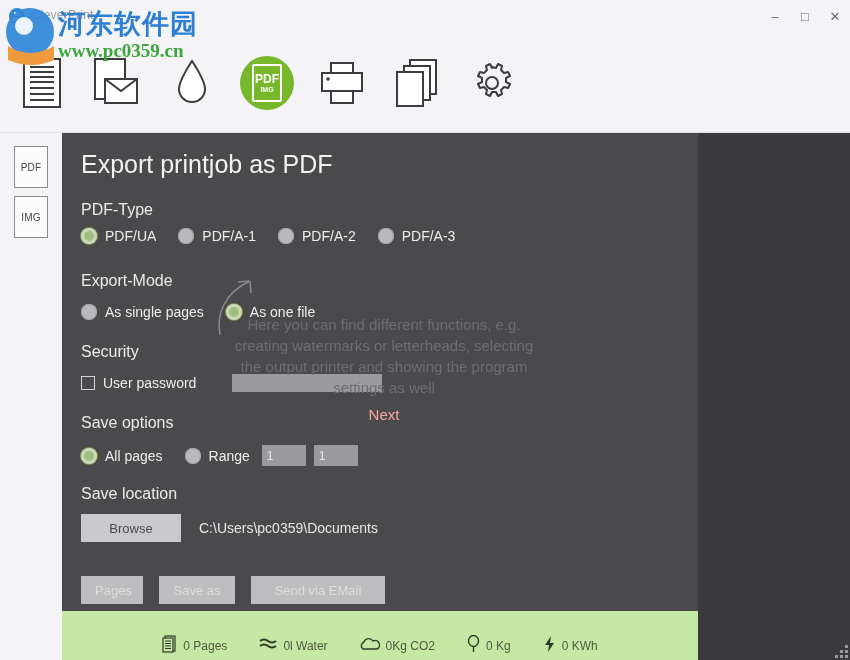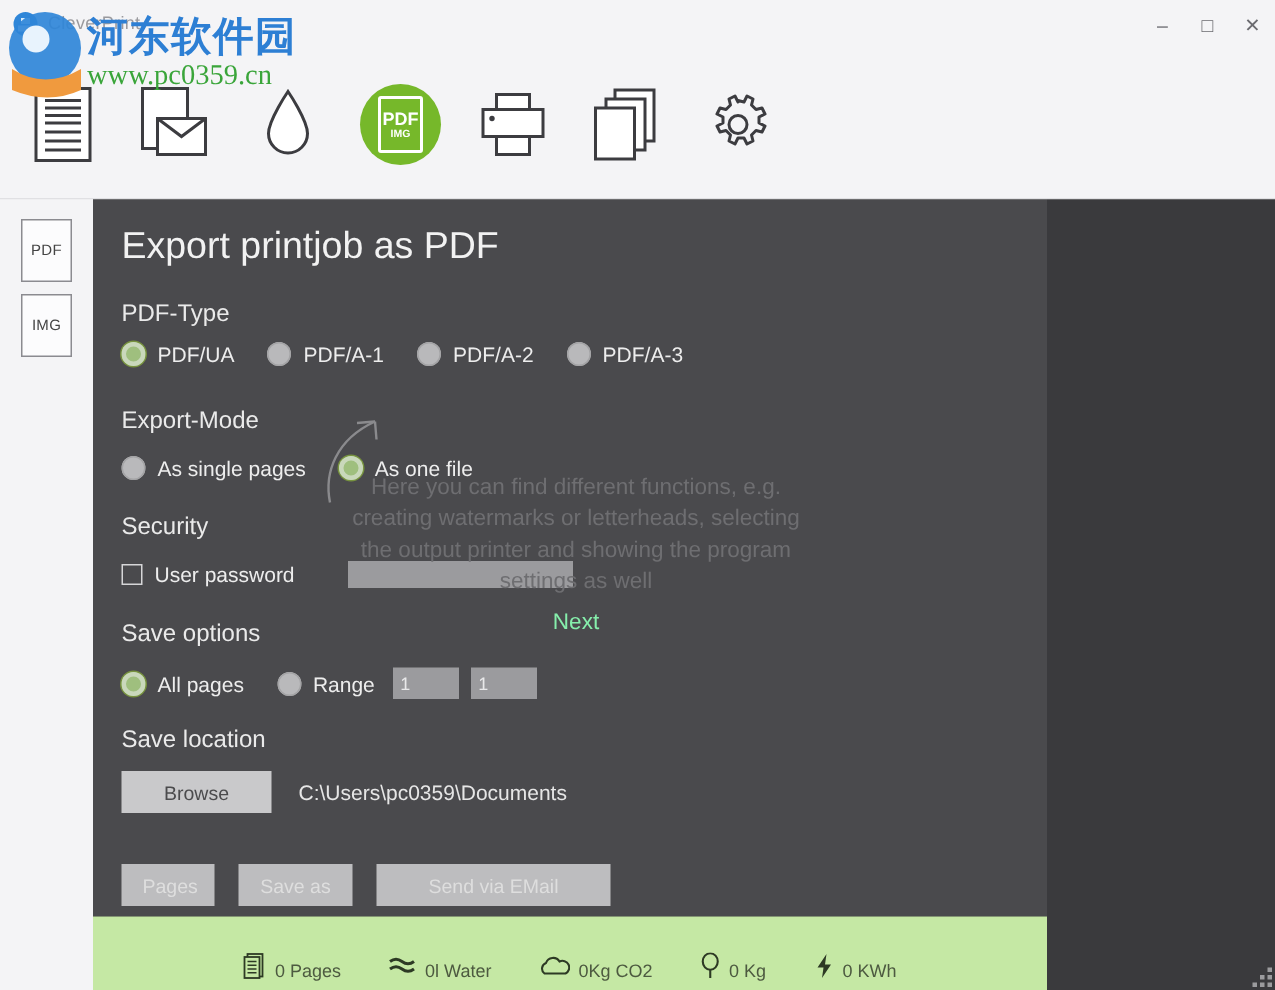--- a/index.html
+++ b/index.html
@@ -120,21 +120,21 @@
   .btn.disabled{ background:#bdbdbf; color:#dedede; }
   .path-text{ font-size:14px; color:#e6e6e6; margin-left:18px; }
 
   
   .coach{
     position:absolute; left:172px; top:181px; width:300px;
     font-size:15px; line-height:21px; color:#6e6e71; text-align:center;
     pointer-events:none;
   }
   .coach .next{
-    display:block; margin-top:6px; color:#86efac; font-size:15px;
+    display:block; margin-top:6px; color:#fca5a5; font-size:15px;
   }
   .arrow{
     position:absolute; left:148px; top:142px; width:52px; height:62px;
     pointer-events:none;
   }
 
   
   .statusbar{
     position:absolute; left:62px; top:611px; width:636px; height:49px;
     background:#c5e8a4;
@@ -156,21 +156,21 @@
 
   
   .wm{ position:absolute; left:0; top:0; width:230px; height:70px; pointer-events:none; }
   .wm-cn{
     position:absolute; left:58px; top:6px;
     font-size:27px; font-weight:bold; color:#2d7fd4;
     font-family:"Liberation Serif", serif; letter-spacing:1px;
   }
   .wm-url{
     position:absolute; left:58px; top:40px;
-    font-size:19px; font-weight:normal; color:#3aa53a;
+    font-size:19px; font-weight:bold; color:#3aa53a;
     font-family:"Liberation Serif", serif;
   }
 </style>
 </head>
 <body>
 
 <div id="app">
 
   <div class="titlebar">
     <span class="tb-icon">
@@ -324,21 +324,21 @@
       <div class="row" style="top:381px">
         <button class="btn" style="width:100px">Browse</button>
         <span class="path-text">C:\Users\pc0359\Documents</span>
       </div>
 
       <div class="row" style="top:443px">
         <button class="btn disabled" style="width:62px">Pages</button>
         <span style="width:16px"></span>
         <button class="btn disabled" style="width:76px">Save as</button>
         <span style="width:16px"></span>
-        <button class="btn disabled" style="width:156px">Send via EMail</button>
+        <button class="btn disabled" style="width:134px">Send via EMail</button>
       </div>
 
       <span class="arrow">
         <svg width="52" height="62" viewBox="0 0 52 62">
           <path d="M10 60 C6 40 14 18 40 6" fill="none" stroke="#8a8a8d" stroke-width="1.6"></path>
           <path d="M40 6 l-12 1 M40 6 l1 12" fill="none" stroke="#8a8a8d" stroke-width="1.6"></path>
         </svg>
       </span>
       <div class="coach">
         <span>Here you can find different functions, e.g. creating watermarks or letterheads, selecting the output printer and showing the program settings as well</span>

